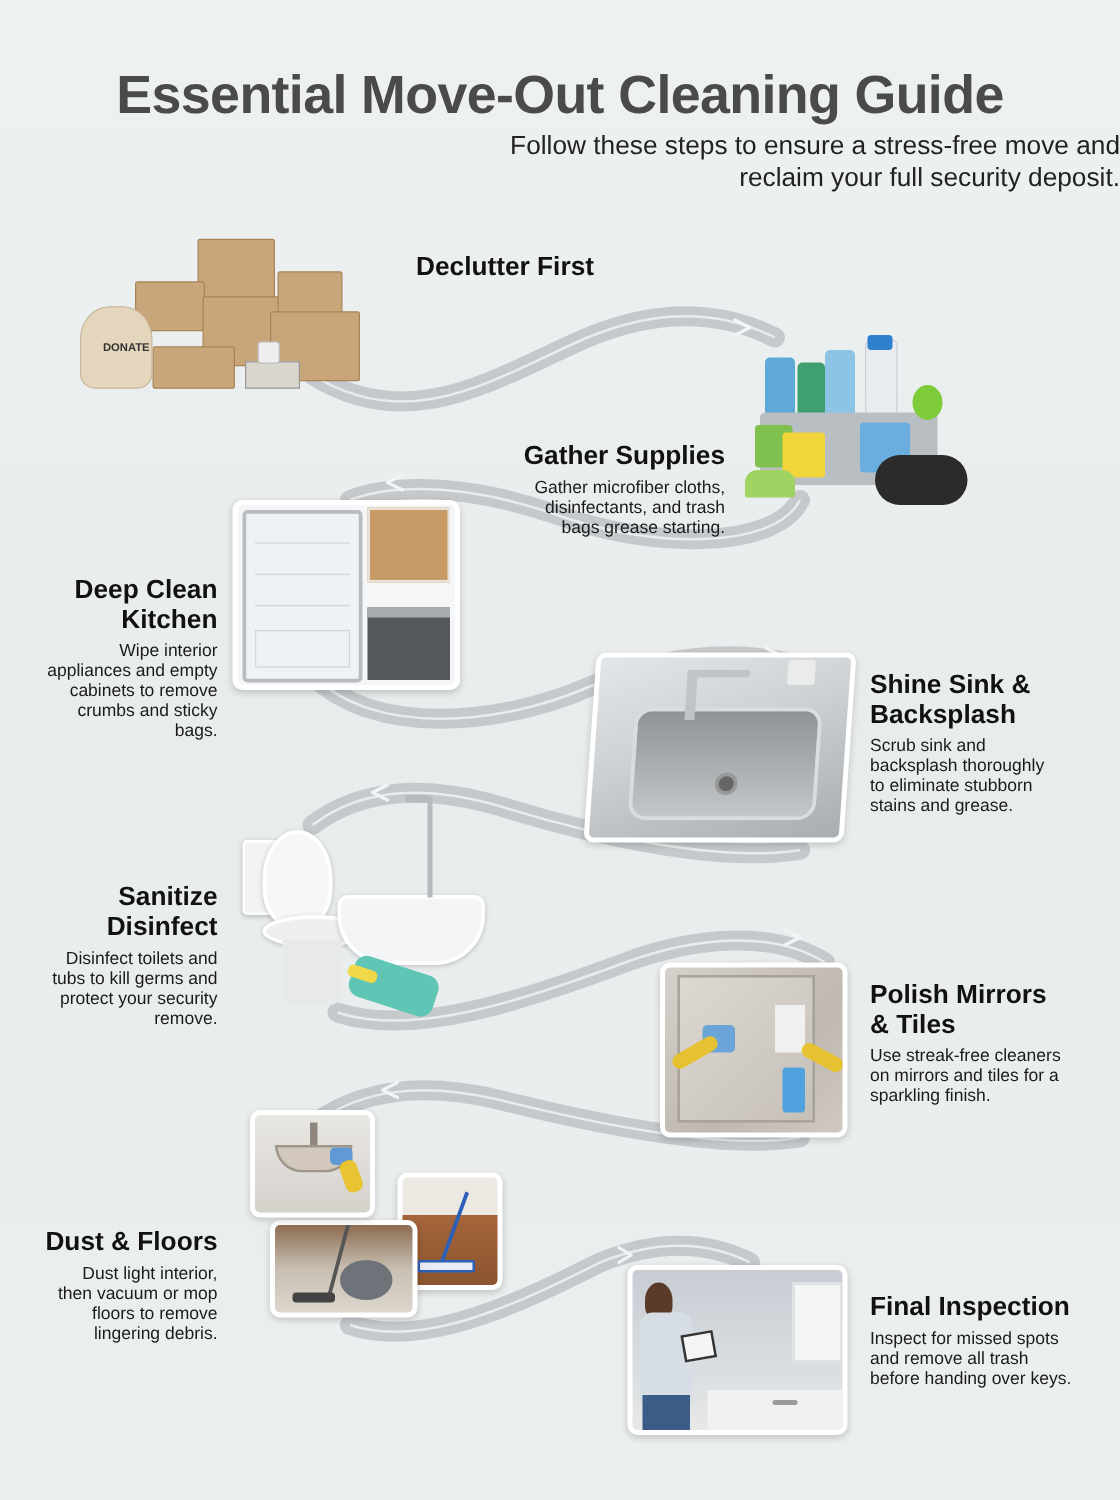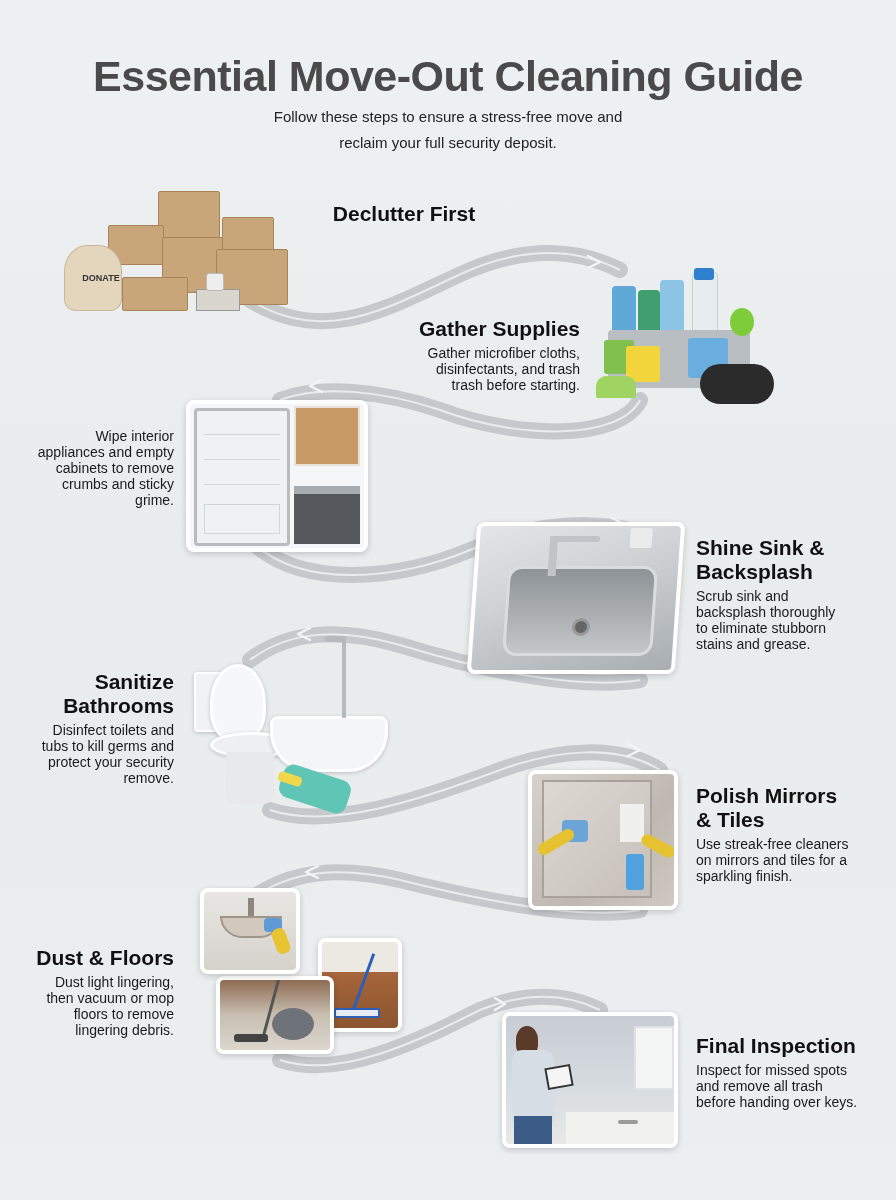--- a/index.html
+++ b/index.html
@@ -10,28 +10,28 @@
     position: relative;
     color: #111;
   }
   .title {
     position: absolute; left: 0; top: 52px; width: 896px;
     text-align: center; font-size: 43px; font-weight: bold;
     color: #4a4a4a; letter-spacing: -0.5px;
   }
   .subtitle {
     position: absolute; left: 0; top: 104px; width: 896px;
-    text-align: center; font-size: 15px; line-height: 26px; color: #222;
+    text-align: right; font-size: 21px; line-height: 26px; color: #222;
   }
   svg.flow { position: absolute; left: 0; top: 0; width: 896px; height: 1200px; pointer-events: none; }
 
   .step { position: absolute; }
   .step h2 { font-size: 21px; font-weight: bold; line-height: 24px; color: #111; }
   .step p { font-size: 14px; line-height: 16px; color: #1a1a1a; margin-top: 4px; }
-  .step.right { text-align: right; }
+  .step.right { text-align: right; margin-top: 36px; }
 
   .card {
     position: absolute; background: #fff; border-radius: 8px;
     box-shadow: 0 2px 6px rgba(0,0,0,0.18); padding: 4px; overflow: hidden;
   }
   .card .pic { width: 100%; height: 100%; border-radius: 4px; position: relative; overflow: hidden; }
 
   
   .box { position: absolute; background: #c9a57a; border: 1px solid #a88458; border-radius: 2px; }
   .bag { position: absolute; background: #e4d6bd; border-radius: 40% 40% 12px 12px; border: 1px solid #c8b79a;
@@ -102,47 +102,51 @@
     <h2>Declutter First</h2>
   </div>
 </div>
 
 <div>
   <div class="step right" style="left:380px;top:317px;width:200px;">
     <h2>Gather Supplies</h2>
     <p>
       <span>Gather microfiber cloths,</span><br>
       <span>disinfectants, and trash</span><br>
-      <span>trash before starting.</span>
+      <span>bags grease starting.</span>
     </p>
   </div>
   <div style="position:absolute;left:590px;top:268px;width:200px;height:145px;">
     <div class="bottle" style="left:22px;top:18px;width:24px;height:60px;background:#5fa9d8;"></div>
     <div class="bottle" style="left:48px;top:22px;width:22px;height:58px;background:#3f9f6e;"></div>
     <div class="bottle" style="left:70px;top:12px;width:24px;height:64px;background:#8cc4e6;"></div>
     <div class="bottle" style="left:102px;top:4px;width:26px;height:70px;background:#e6ecf0;border:1px solid #c8d0d6;"></div>
     <div style="position:absolute;left:104px;top:0px;width:20px;height:12px;background:#2f7fcf;border-radius:3px;"></div>
     <div class="tub" style="left:18px;top:62px;width:142px;height:58px;"></div>
     <div style="position:absolute;left:14px;top:72px;width:30px;height:34px;background:#7fc04f;border-radius:3px;"></div>
     <div style="position:absolute;left:36px;top:78px;width:34px;height:36px;background:#f2d53a;border-radius:3px;"></div>
     <div style="position:absolute;left:98px;top:70px;width:40px;height:40px;background:#6aaee0;border-radius:3px;"></div>
     <div style="position:absolute;left:140px;top:40px;width:24px;height:28px;background:#7fcc3b;border-radius:50%;"></div>
     <div style="position:absolute;left:6px;top:108px;width:40px;height:22px;background:#9fd463;border-radius:10px 10px 2px 2px;"></div>
     <div style="position:absolute;left:110px;top:96px;width:74px;height:40px;background:#2b2b2b;border-radius:20px;"></div>
   </div>
 </div>
 
 <div>
   <div class="step right" style="left:20px;top:424px;width:154px;">
+    <h2>
+      <span>Deep Clean</span><br>
+      <span>Kitchen</span>
+    </h2>
     <p>
       <span>Wipe interior</span><br>
       <span>appliances and empty</span><br>
       <span>cabinets to remove</span><br>
       <span>crumbs and sticky</span><br>
-      <span>grime.</span>
+      <span>bags.</span>
     </p>
   </div>
   <div class="card" style="left:186px;top:400px;width:182px;height:152px;">
     <div class="pic" style="background:#f4f6f7;">
       <div style="position:absolute;left:4px;top:4px;width:96px;height:138px;background:#eef2f5;border:3px solid #b8bcc0;border-radius:4px;"></div>
       <div style="position:absolute;left:14px;top:30px;width:76px;height:1px;background:#cfd6dc;"></div>
       <div style="position:absolute;left:14px;top:55px;width:76px;height:1px;background:#cfd6dc;"></div>
       <div style="position:absolute;left:14px;top:80px;width:76px;height:1px;background:#cfd6dc;"></div>
       <div style="position:absolute;left:14px;top:100px;width:76px;height:30px;border:1px solid #cfd6dc;"></div>
       <div style="position:absolute;left:104px;top:2px;width:66px;height:60px;background:#c89b66;border:2px solid #e8e2da;"></div>
@@ -172,21 +176,21 @@
       <span>to eliminate stubborn</span><br>
       <span>stains and grease.</span>
     </p>
   </div>
 </div>
 
 <div>
   <div class="step right" style="left:20px;top:670px;width:154px;">
     <h2>
       <span>Sanitize</span><br>
-      <span>Bathrooms</span>
+      <span>Disinfect</span>
     </h2>
     <p>
       <span>Disinfect toilets and</span><br>
       <span>tubs to kill germs and</span><br>
       <span>protect your security</span><br>
       <span>remove.</span>
     </p>
   </div>
   <div style="position:absolute;left:192px;top:632px;width:200px;height:180px;">
     <div style="position:absolute;left:2px;top:40px;width:30px;height:60px;background:#f1f2f3;border:2px solid #fff;box-shadow:0 1px 4px rgba(0,0,0,.2);border-radius:4px;"></div>
@@ -222,21 +226,21 @@
       <span>on mirrors and tiles for a</span><br>
       <span>sparkling finish.</span>
     </p>
   </div>
 </div>
 
 <div>
   <div class="step right" style="left:20px;top:946px;width:154px;">
     <h2>Dust &amp; Floors</h2>
     <p>
-      <span>Dust light lingering,</span><br>
+      <span>Dust light interior,</span><br>
       <span>then vacuum or mop</span><br>
       <span>floors to remove</span><br>
       <span>lingering debris.</span>
     </p>
   </div>
   <div class="card" style="left:318px;top:938px;width:84px;height:94px;">
     <div class="pic" style="background:linear-gradient(180deg,#ece8e2 0%,#ece8e2 35%,#a6653a 35%,#8c5530 100%);">
       <div style="position:absolute;left:40px;top:10px;width:3px;height:60px;background:#2c5fb8;transform:rotate(20deg);"></div>
       <div style="position:absolute;left:12px;top:66px;width:46px;height:10px;background:#e7ecf4;border:2px solid #2c5fb8;border-radius:2px;"></div>
     </div>

